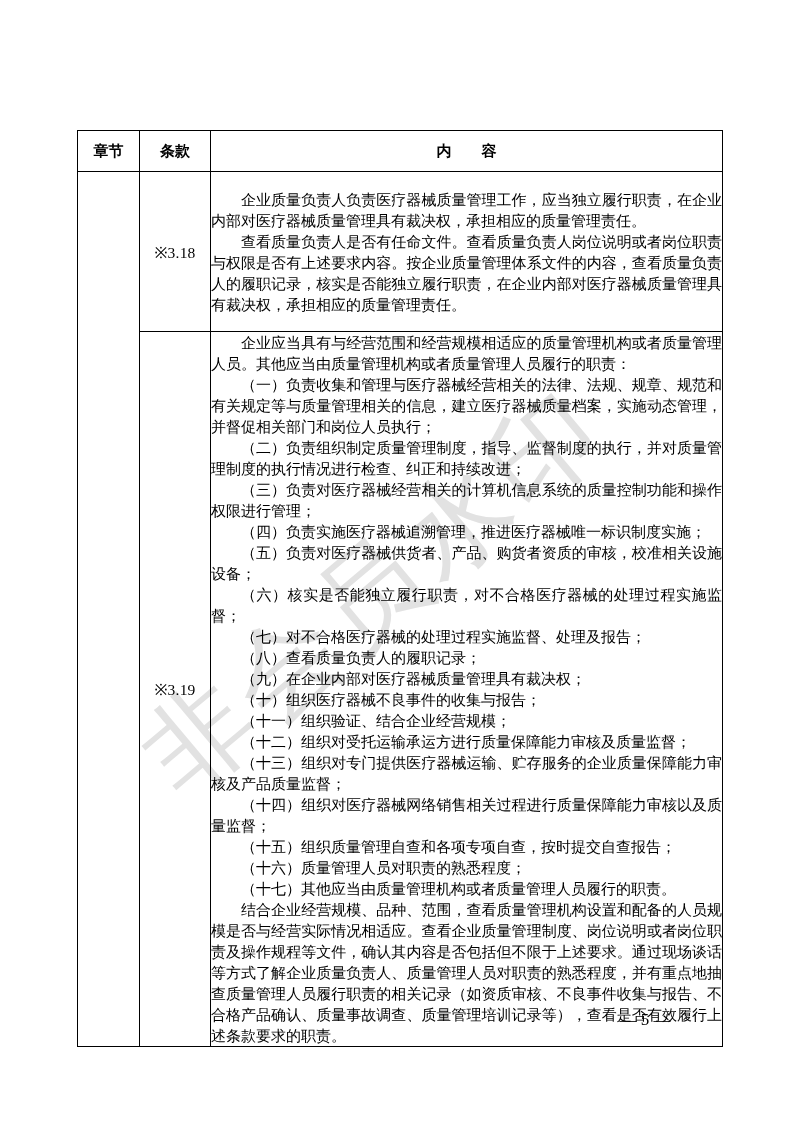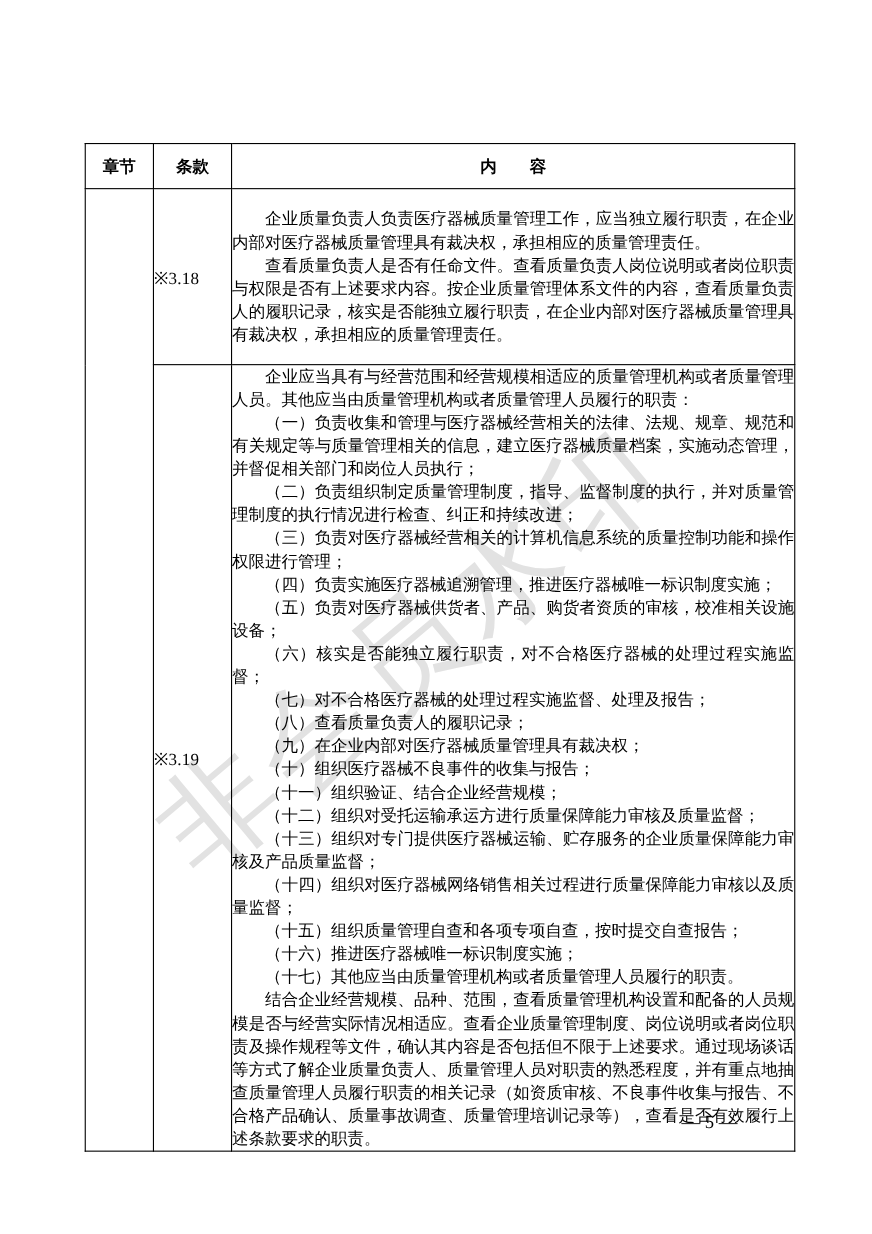--- a/index.html
+++ b/index.html
@@ -52,20 +52,21 @@
   col.c-content { width: 512px; }
   th.hdr {
     height: 40px;
     font-size: 15px;
     font-weight: bold;
     text-align: center;
     vertical-align: middle;
     font-family: "Liberation Sans", sans-serif;
   }
   td.clause-cell {
+    text-align: center;
     vertical-align: middle;
     font-family: "Liberation Serif", serif;
     font-size: 15.5px;
     letter-spacing: 0.2px;
   }
   td.content-cell {
     vertical-align: middle;
     padding: 8px 10px 8px 12px;
   }
   .row-318 { height: 160px; }
@@ -132,21 +133,21 @@
             <p class="para">（六）核实是否能独立履行职责，对不合格医疗器械的处理过程实施监督；</p>
             <p class="para">（七）对不合格医疗器械的处理过程实施监督、处理及报告；</p>
             <p class="para">（八）查看质量负责人的履职记录；</p>
             <p class="para">（九）在企业内部对医疗器械质量管理具有裁决权；</p>
             <p class="para">（十）组织医疗器械不良事件的收集与报告；</p>
             <p class="para">（十一）组织验证、结合企业经营规模；</p>
             <p class="para">（十二）组织对受托运输承运方进行质量保障能力审核及质量监督；</p>
             <p class="para">（十三）组织对专门提供医疗器械运输、贮存服务的企业质量保障能力审核及产品质量监督；</p>
             <p class="para">（十四）组织对医疗器械网络销售相关过程进行质量保障能力审核以及质量监督；</p>
             <p class="para">（十五）组织质量管理自查和各项专项自查，按时提交自查报告；</p>
-            <p class="para">（十六）推进医疗器械唯一标识制度实施；</p>
+            <p class="para">（十六）质量管理人员对职责的熟悉程度；</p>
             <p class="para">（十七）其他应当由质量管理机构或者质量管理人员履行的职责。</p>
             <p class="para">结合企业经营规模、品种、范围，查看质量管理机构设置和配备的人员规模是否与经营实际情况相适应。查看企业质量管理制度、岗位说明或者岗位职责及操作规程等文件，确认其内容是否包括但不限于上述要求。通过现场谈话等方式了解企业质量负责人、质量管理人员对职责的熟悉程度，并有重点地抽查质量管理人员履行职责的相关记录（如资质审核、不良事件收集与报告、不合格产品确认、质量事故调查、质量管理培训记录等），查看是否有效履行上述条款要求的职责。</p>
           </td>
       </tr>
     </tbody>
   </table>
 
   <div class="page-number">— 5 —</div>
 
 </div>

